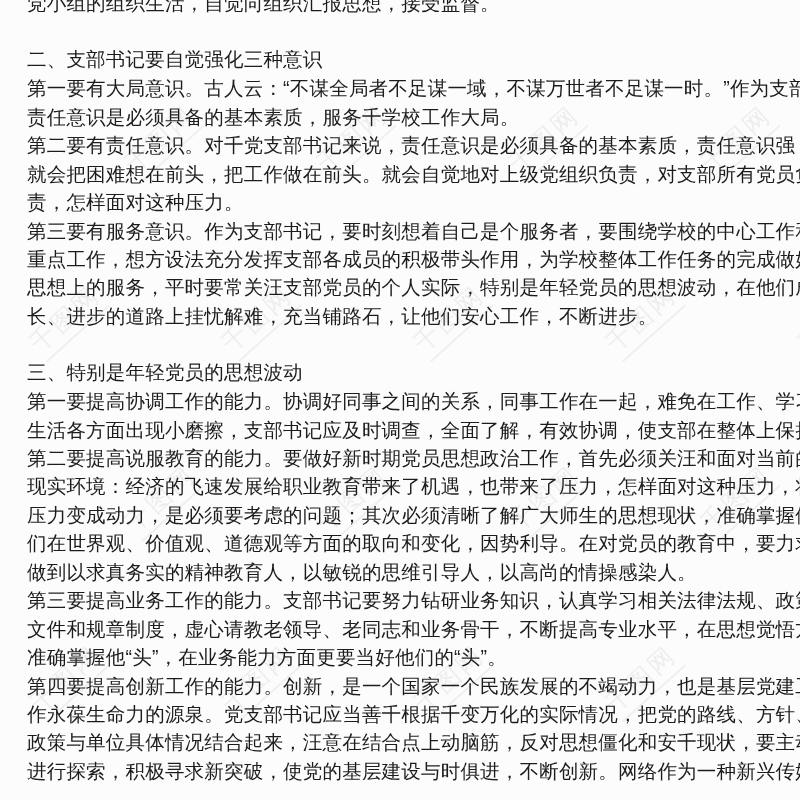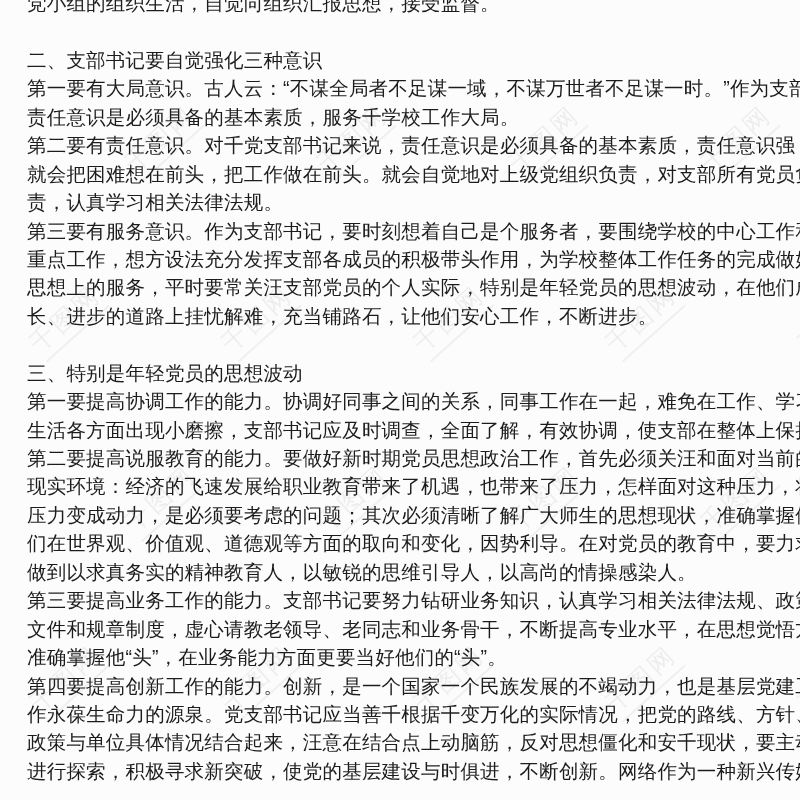--- a/index.html
+++ b/index.html
@@ -52,20 +52,21 @@
     letter-spacing: 0.2px;
     white-space: nowrap;
     overflow: visible;
   }
   .line.blank {
     
   }
   .line.heading {
     
     font-weight: 400;
+    font-family: Liberation Serif, serif;
   }
 </style>
 </head>
 <body>
 
 <div class="page">
   <div class="watermark-layer">
       <span class="wm" style="left: 130px; top: 150px; color: rgba(0, 0, 0, 0.06);">千图网</span>
       <span class="wm" style="left: 322px; top: 150px; color: rgba(0, 0, 0, 0.06);">千图网</span>
       <span class="wm" style="left: 514px; top: 150px; color: rgba(0, 0, 0, 0.06);">千图网</span>
@@ -86,21 +87,21 @@
       <span class="wm" style="left: 803px; top: 690px; color: rgba(0, 0, 0, 0.06);">千图网</span>
     </div>
   <div class="doc">
       <div class="line body">党小组的组织生活，自觉向组织汇报思想，接受监督。</div>
       <div class="line blank"></div>
       <div class="line heading">二、支部书记要自觉强化三种意识</div>
       <div class="line body">第一要有大局意识。古人云：“不谋全局者不足谋一域，不谋万世者不足谋一时。”作为支部</div>
       <div class="line body">责任意识是必须具备的基本素质，服务千学校工作大局。</div>
       <div class="line body">第二要有责任意识。对千党支部书记来说，责任意识是必须具备的基本素质，责任意识强，</div>
       <div class="line body">就会把困难想在前头，把工作做在前头。就会自觉地对上级党组织负责，对支部所有党员负</div>
-      <div class="line body">责，认真学习相关法律法规。</div>
+      <div class="line body">责，怎样面对这种压力。</div>
       <div class="line body">第三要有服务意识。作为支部书记，要时刻想着自己是个服务者，要围绕学校的中心工作和</div>
       <div class="line body">重点工作，想方设法充分发挥支部各成员的积极带头作用，为学校整体工作任务的完成做好</div>
       <div class="line body">思想上的服务，平时要常关汪支部党员的个人实际，特别是年轻党员的思想波动，在他们成</div>
       <div class="line body">长、进步的道路上挂忧解难，充当铺路石，让他们安心工作，不断进步。</div>
       <div class="line blank"></div>
       <div class="line heading">三、特别是年轻党员的思想波动</div>
       <div class="line body">第一要提高协调工作的能力。协调好同事之间的关系，同事工作在一起，难免在工作、学习、</div>
       <div class="line body">生活各方面出现小磨擦，支部书记应及时调查，全面了解，有效协调，使支部在整体上保持</div>
       <div class="line body">第二要提高说服教育的能力。要做好新时期党员思想政治工作，首先必须关汪和面对当前的</div>
       <div class="line body">现实环境：经济的飞速发展给职业教育带来了机遇，也带来了压力，怎样面对这种压力，将</div>

